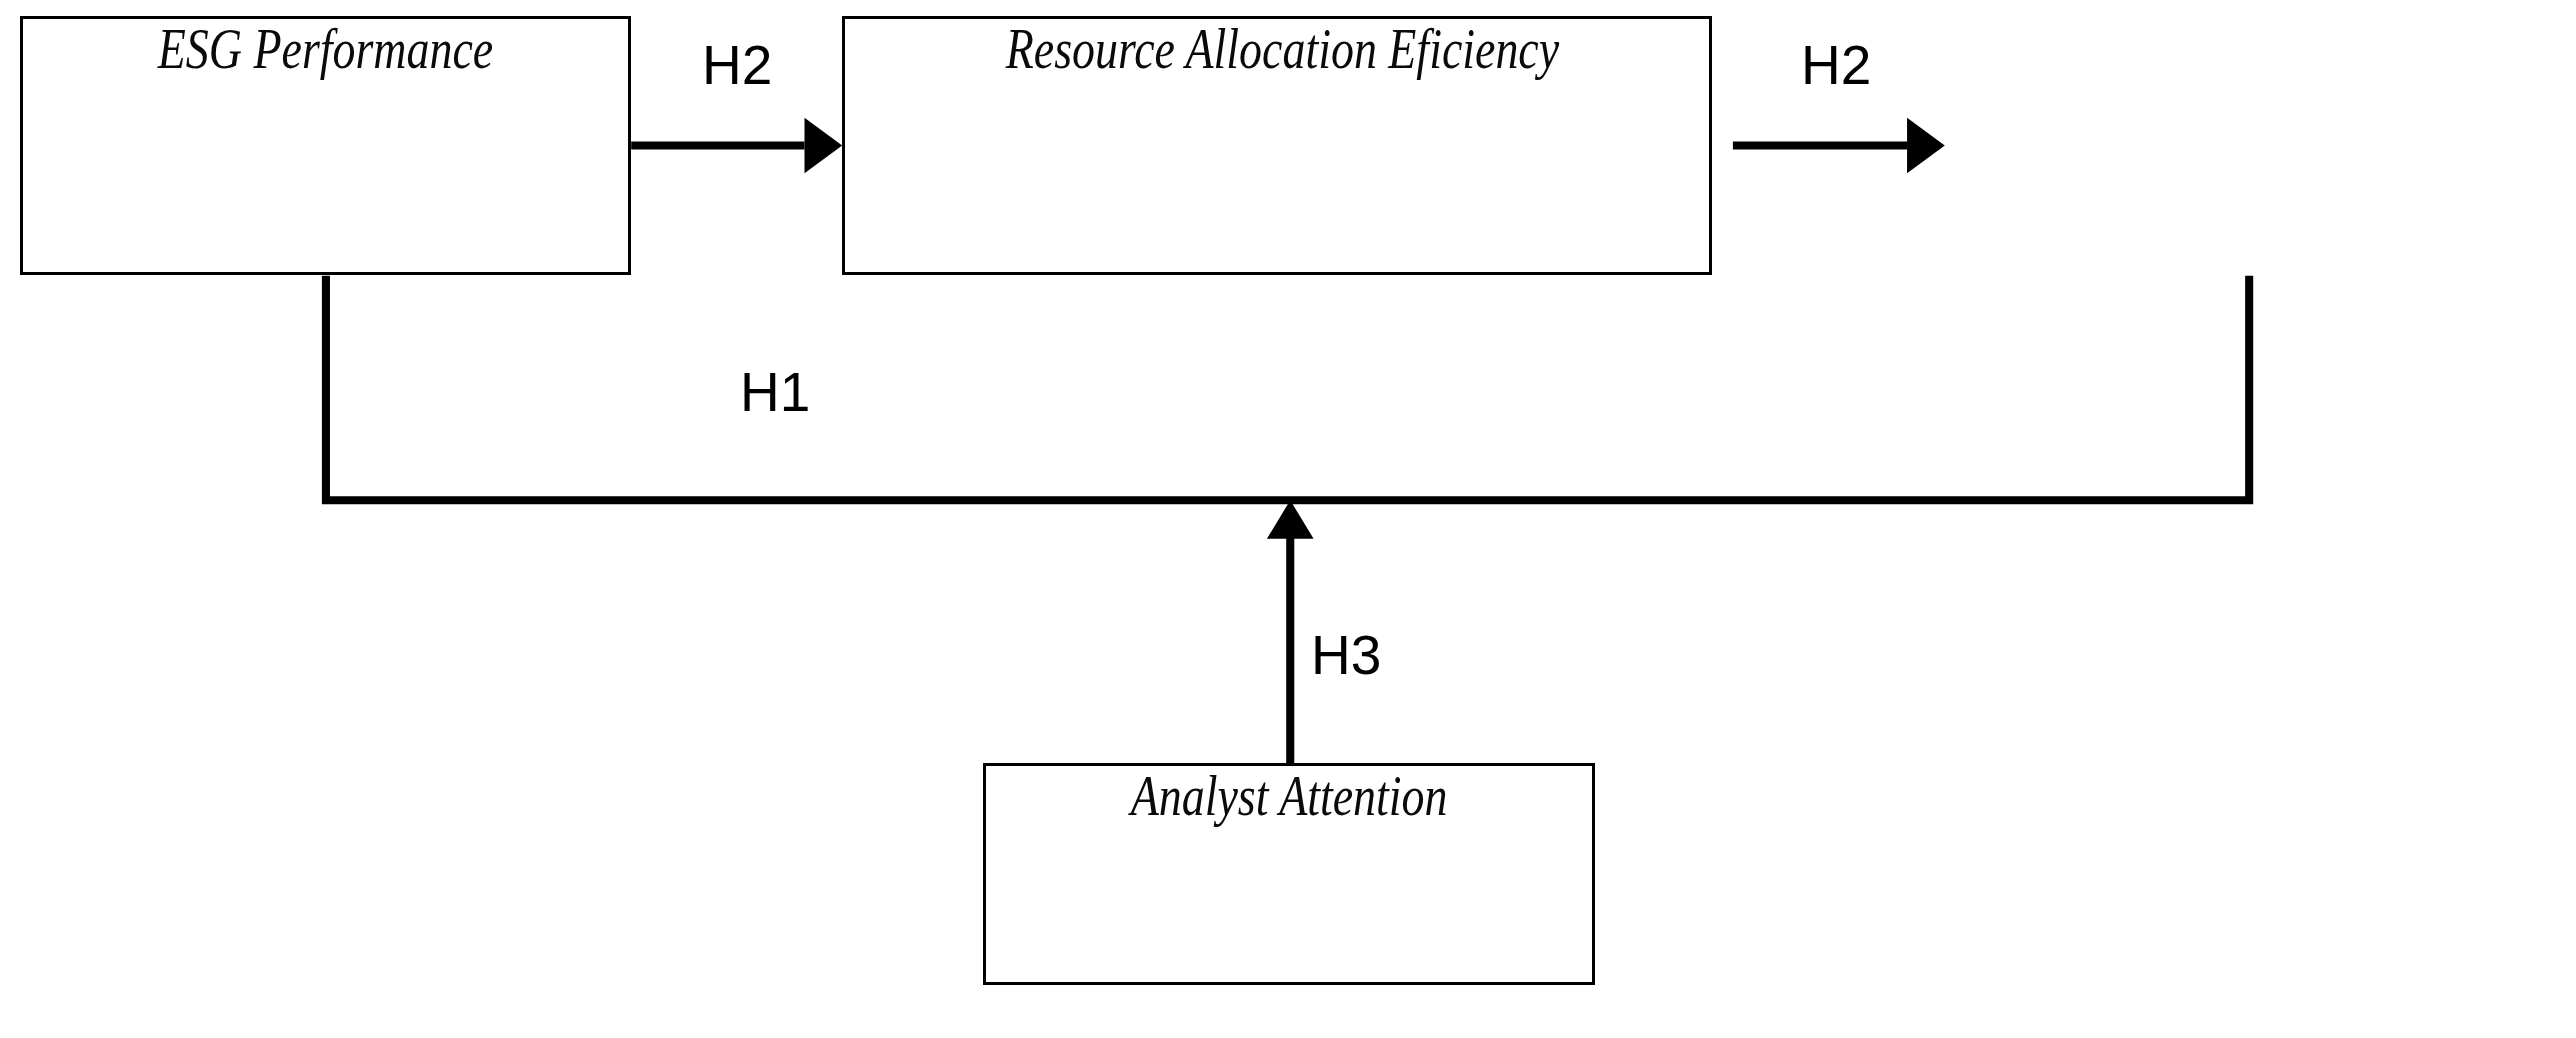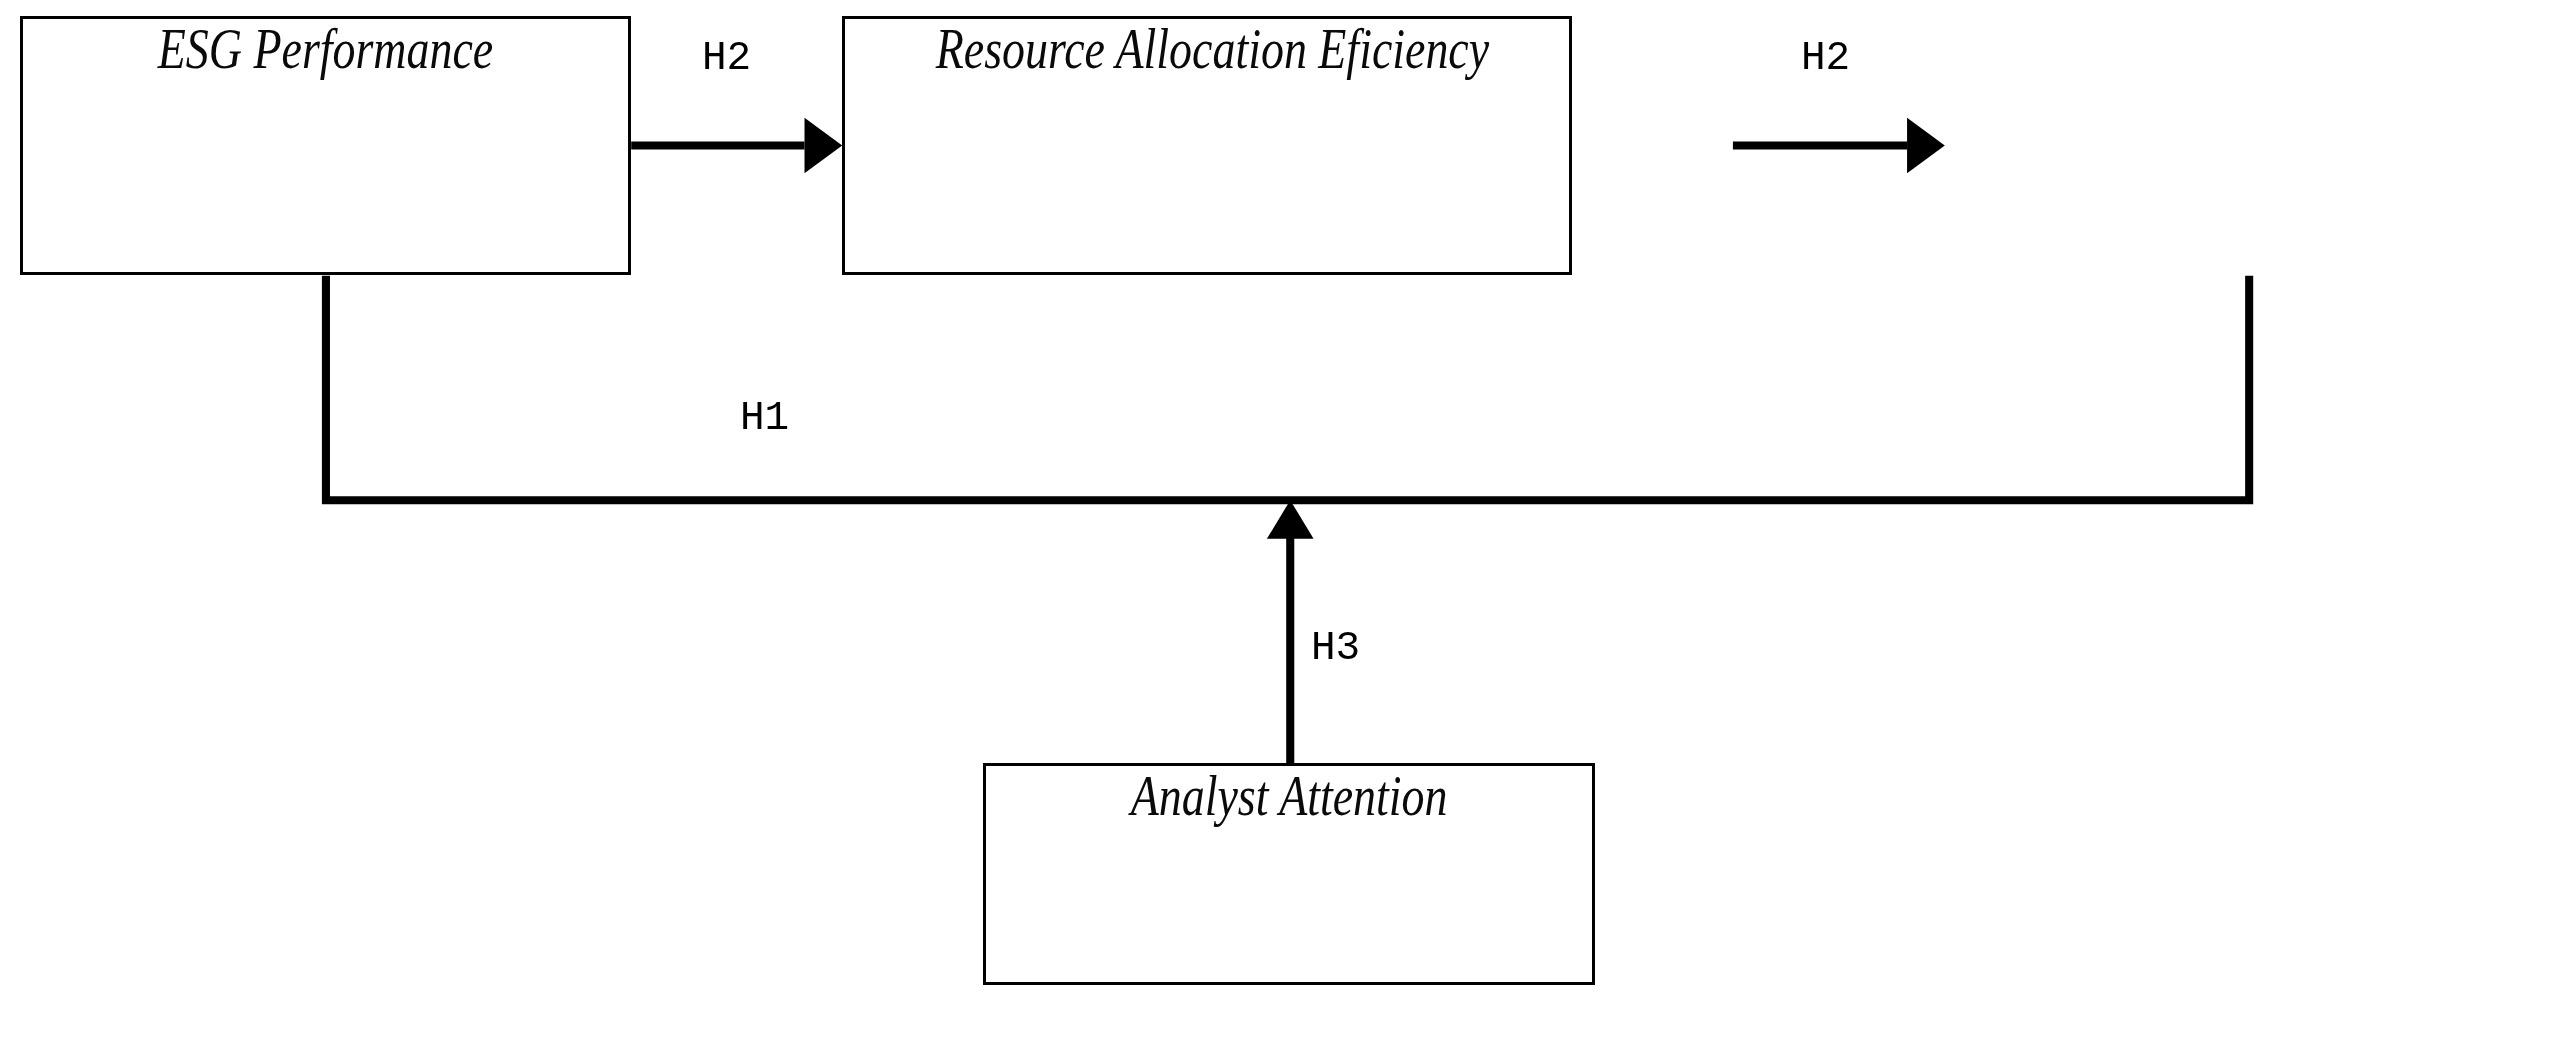--- a/index.html
+++ b/index.html
@@ -38,37 +38,37 @@
     font-weight: 400;
     font-size: 56px;
     line-height: 1.1;
     color: #0a0a0a;
     letter-spacing: 0px;
     transform: scaleX(0.82);
     white-space: nowrap;
   }
   .edge-label {
     position: absolute;
-    font-family: Liberation Mono, monospace;
+    font-family: Liberation Sans, sans-serif;
     font-style: normal;
     font-weight: 400;
-    font-size: 41px;
+    font-size: 55px;
     line-height: 1;
     color: #000000;
     white-space: nowrap;
   }
   
   #box-esg-performance      { left: 20px;   top: 16px;  width: 611px; height: 259px; }
-  #box-resource-allocation  { left: 842px;  top: 16px;  width: 730px; height: 259px; padding-left: 11px; }
+  #box-resource-allocation  { left: 842px;  top: 16px;  width: 870px; height: 259px; padding-left: 11px; }
   #box-corporate-resilience { left: 1945px; top: 16px;  width: 615px; height: 259px; }
   #box-analyst-attention    { left: 983px; top: 763px; width: 612px; height: 222px; }
   
   #label-h2-a { left: 702px;  top: 38px;  }
   #label-h2-b { left: 1801px; top: 38px;  }
-  #label-h1   { left: 740px;  top: 398px; }
+  #label-h1   { left: 740px;  top: 365px; }
   #label-h3   { left: 1311px; top: 628px; }
 </style>
 </head>
 <body>
 
 <div id="canvas">
 
   <svg id="diagram-svg" viewBox="0 0 2869 1157" xmlns="http://www.w3.org/2000/svg">
 
     <g>

